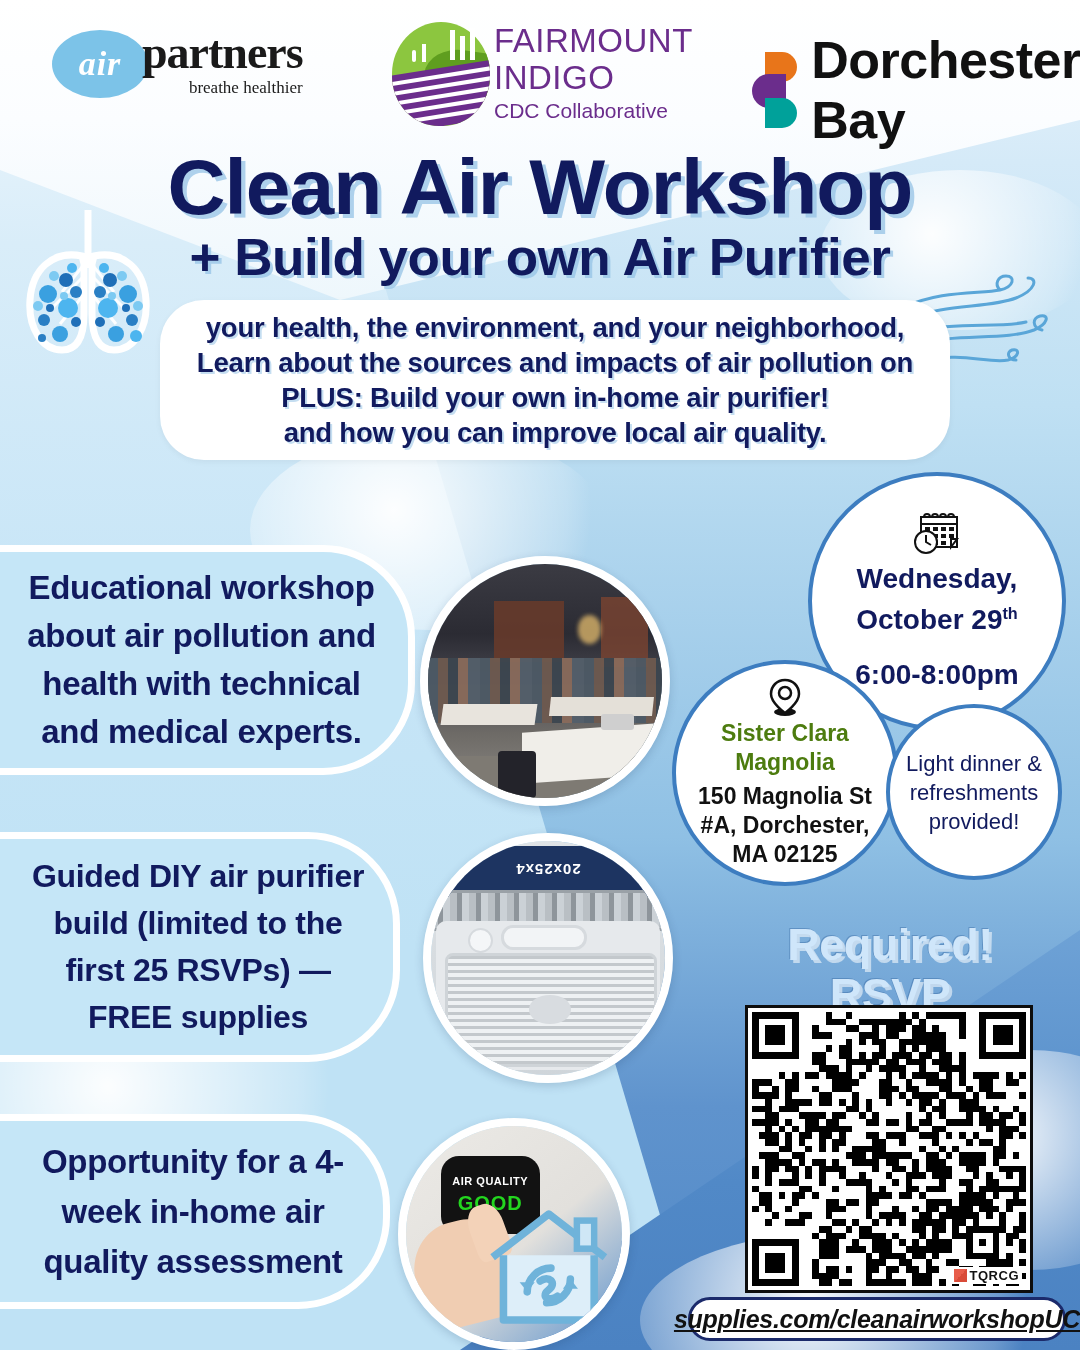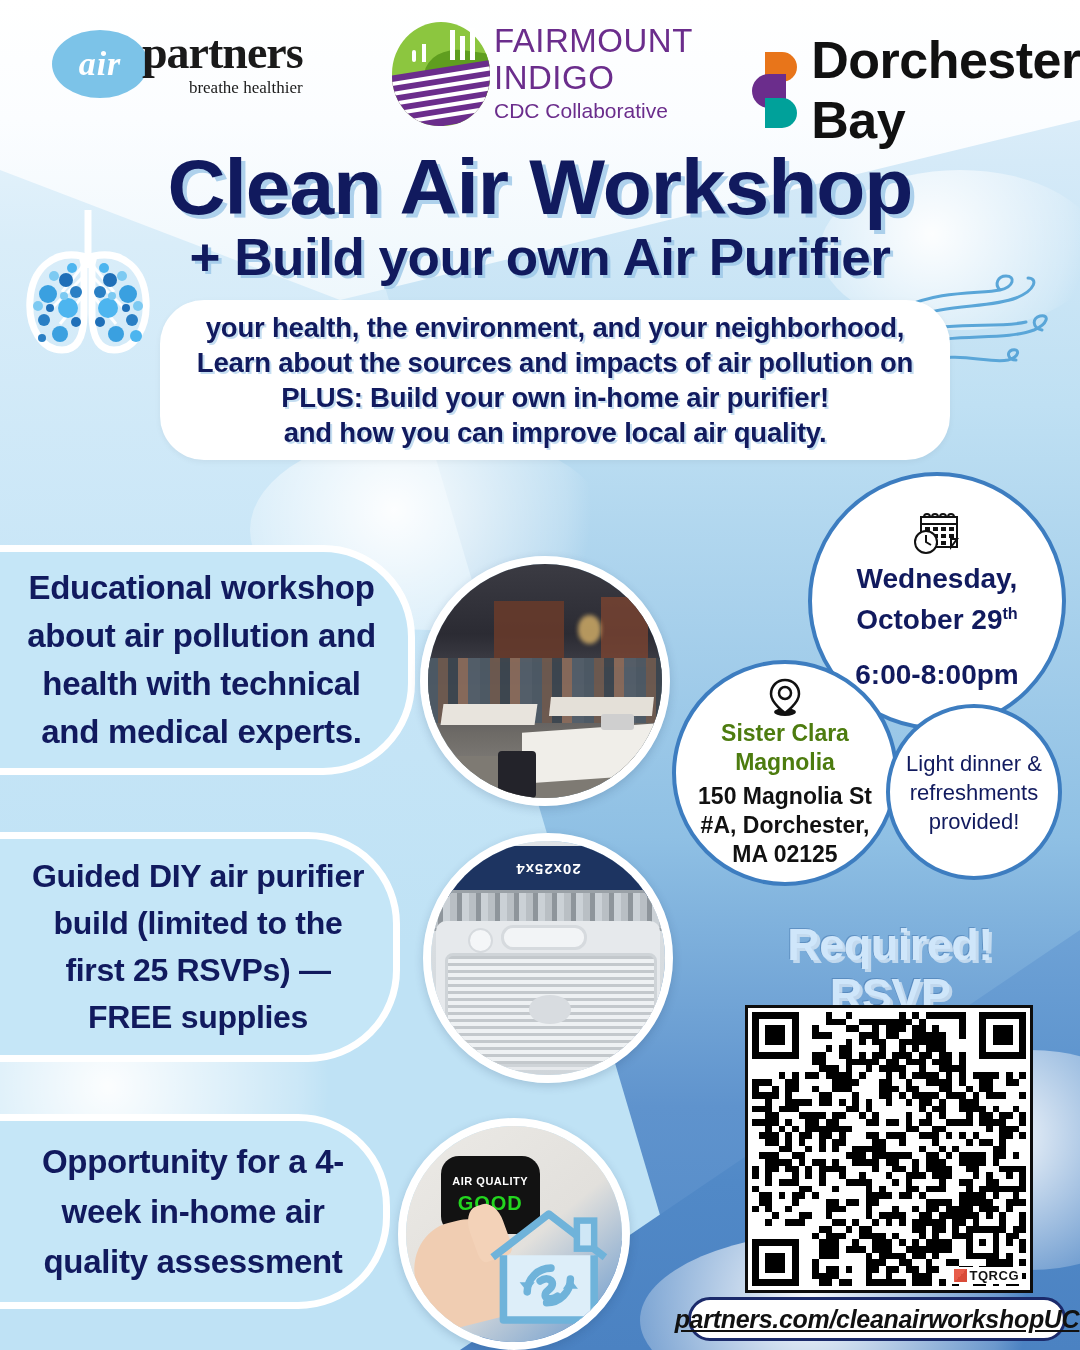--- a/index.html
+++ b/index.html
@@ -504,16 +504,16 @@
         <rect width="41" height="41" fill="#fff"></rect>
         <path d="M0 0h1v1h-1zM1 0h1v1h-1zM2 0h1v1h-1zM3 0h1v1h-1zM4 0h1v1h-1zM5 0h1v1h-1zM6 0h1v1h-1zM11 0h1v1h-1zM14 0h1v1h-1zM22 0h1v1h-1zM24 0h1v1h-1zM26 0h1v1h-1zM27 0h1v1h-1zM28 0h1v1h-1zM29 0h1v1h-1zM30 0h1v1h-1zM31 0h1v1h-1zM34 0h1v1h-1zM35 0h1v1h-1zM36 0h1v1h-1zM37 0h1v1h-1zM38 0h1v1h-1zM39 0h1v1h-1zM40 0h1v1h-1zM0 1h1v1h-1zM6 1h1v1h-1zM11 1h1v1h-1zM12 1h1v1h-1zM13 1h1v1h-1zM16 1h1v1h-1zM17 1h1v1h-1zM18 1h1v1h-1zM19 1h1v1h-1zM20 1h1v1h-1zM21 1h1v1h-1zM22 1h1v1h-1zM23 1h1v1h-1zM25 1h1v1h-1zM31 1h1v1h-1zM34 1h1v1h-1zM40 1h1v1h-1zM0 2h1v1h-1zM2 2h1v1h-1zM3 2h1v1h-1zM4 2h1v1h-1zM6 2h1v1h-1zM9 2h1v1h-1zM14 2h1v1h-1zM15 2h1v1h-1zM18 2h1v1h-1zM20 2h1v1h-1zM21 2h1v1h-1zM22 2h1v1h-1zM24 2h1v1h-1zM25 2h1v1h-1zM27 2h1v1h-1zM31 2h1v1h-1zM34 2h1v1h-1zM36 2h1v1h-1zM37 2h1v1h-1zM38 2h1v1h-1zM40 2h1v1h-1zM0 3h1v1h-1zM2 3h1v1h-1zM3 3h1v1h-1zM4 3h1v1h-1zM6 3h1v1h-1zM9 3h1v1h-1zM10 3h1v1h-1zM11 3h1v1h-1zM16 3h1v1h-1zM17 3h1v1h-1zM18 3h1v1h-1zM20 3h1v1h-1zM21 3h1v1h-1zM24 3h1v1h-1zM25 3h1v1h-1zM26 3h1v1h-1zM27 3h1v1h-1zM28 3h1v1h-1zM31 3h1v1h-1zM34 3h1v1h-1zM36 3h1v1h-1zM37 3h1v1h-1zM38 3h1v1h-1zM40 3h1v1h-1zM0 4h1v1h-1zM2 4h1v1h-1zM3 4h1v1h-1zM4 4h1v1h-1zM6 4h1v1h-1zM14 4h1v1h-1zM16 4h1v1h-1zM18 4h1v1h-1zM19 4h1v1h-1zM22 4h1v1h-1zM23 4h1v1h-1zM24 4h1v1h-1zM25 4h1v1h-1zM26 4h1v1h-1zM27 4h1v1h-1zM28 4h1v1h-1zM34 4h1v1h-1zM36 4h1v1h-1zM37 4h1v1h-1zM38 4h1v1h-1zM40 4h1v1h-1zM0 5h1v1h-1zM6 5h1v1h-1zM11 5h1v1h-1zM13 5h1v1h-1zM14 5h1v1h-1zM19 5h1v1h-1zM22 5h1v1h-1zM24 5h1v1h-1zM26 5h1v1h-1zM27 5h1v1h-1zM28 5h1v1h-1zM34 5h1v1h-1zM40 5h1v1h-1zM0 6h1v1h-1zM1 6h1v1h-1zM2 6h1v1h-1zM3 6h1v1h-1zM4 6h1v1h-1zM5 6h1v1h-1zM6 6h1v1h-1zM9 6h1v1h-1zM10 6h1v1h-1zM13 6h1v1h-1zM14 6h1v1h-1zM16 6h1v1h-1zM18 6h1v1h-1zM19 6h1v1h-1zM21 6h1v1h-1zM22 6h1v1h-1zM23 6h1v1h-1zM25 6h1v1h-1zM26 6h1v1h-1zM28 6h1v1h-1zM29 6h1v1h-1zM31 6h1v1h-1zM34 6h1v1h-1zM35 6h1v1h-1zM36 6h1v1h-1zM37 6h1v1h-1zM38 6h1v1h-1zM39 6h1v1h-1zM40 6h1v1h-1zM9 7h1v1h-1zM10 7h1v1h-1zM14 7h1v1h-1zM15 7h1v1h-1zM16 7h1v1h-1zM17 7h1v1h-1zM18 7h1v1h-1zM20 7h1v1h-1zM21 7h1v1h-1zM23 7h1v1h-1zM24 7h1v1h-1zM25 7h1v1h-1zM27 7h1v1h-1zM28 7h1v1h-1zM29 7h1v1h-1zM31 7h1v1h-1zM10 8h1v1h-1zM11 8h1v1h-1zM12 8h1v1h-1zM14 8h1v1h-1zM17 8h1v1h-1zM19 8h1v1h-1zM20 8h1v1h-1zM21 8h1v1h-1zM22 8h1v1h-1zM25 8h1v1h-1zM28 8h1v1h-1zM29 8h1v1h-1zM30 8h1v1h-1zM31 8h1v1h-1zM4 9h1v1h-1zM6 9h1v1h-1zM8 9h1v1h-1zM9 9h1v1h-1zM11 9h1v1h-1zM12 9h1v1h-1zM13 9h1v1h-1zM14 9h1v1h-1zM16 9h1v1h-1zM20 9h1v1h-1zM22 9h1v1h-1zM24 9h1v1h-1zM25 9h1v1h-1zM26 9h1v1h-1zM27 9h1v1h-1zM29 9h1v1h-1zM31 9h1v1h-1zM33 9h1v1h-1zM34 9h1v1h-1zM35 9h1v1h-1zM36 9h1v1h-1zM38 9h1v1h-1zM40 9h1v1h-1zM0 10h1v1h-1zM1 10h1v1h-1zM2 10h1v1h-1zM5 10h1v1h-1zM6 10h1v1h-1zM12 10h1v1h-1zM13 10h1v1h-1zM14 10h1v1h-1zM15 10h1v1h-1zM19 10h1v1h-1zM20 10h1v1h-1zM23 10h1v1h-1zM26 10h1v1h-1zM27 10h1v1h-1zM28 10h1v1h-1zM29 10h1v1h-1zM31 10h1v1h-1zM34 10h1v1h-1zM35 10h1v1h-1zM38 10h1v1h-1zM39 10h1v1h-1zM0 11h1v1h-1zM3 11h1v1h-1zM5 11h1v1h-1zM6 11h1v1h-1zM9 11h1v1h-1zM12 11h1v1h-1zM13 11h1v1h-1zM14 11h1v1h-1zM19 11h1v1h-1zM20 11h1v1h-1zM21 11h1v1h-1zM23 11h1v1h-1zM24 11h1v1h-1zM28 11h1v1h-1zM29 11h1v1h-1zM32 11h1v1h-1zM34 11h1v1h-1zM35 11h1v1h-1zM0 12h1v1h-1zM1 12h1v1h-1zM2 12h1v1h-1zM3 12h1v1h-1zM5 12h1v1h-1zM10 12h1v1h-1zM11 12h1v1h-1zM15 12h1v1h-1zM19 12h1v1h-1zM20 12h1v1h-1zM22 12h1v1h-1zM24 12h1v1h-1zM25 12h1v1h-1zM26 12h1v1h-1zM27 12h1v1h-1zM29 12h1v1h-1zM30 12h1v1h-1zM31 12h1v1h-1zM33 12h1v1h-1zM35 12h1v1h-1zM36 12h1v1h-1zM37 12h1v1h-1zM40 12h1v1h-1zM2 13h1v1h-1zM5 13h1v1h-1zM6 13h1v1h-1zM7 13h1v1h-1zM8 13h1v1h-1zM10 13h1v1h-1zM11 13h1v1h-1zM13 13h1v1h-1zM15 13h1v1h-1zM17 13h1v1h-1zM20 13h1v1h-1zM23 13h1v1h-1zM25 13h1v1h-1zM26 13h1v1h-1zM28 13h1v1h-1zM31 13h1v1h-1zM32 13h1v1h-1zM33 13h1v1h-1zM0 14h1v1h-1zM1 14h1v1h-1zM2 14h1v1h-1zM4 14h1v1h-1zM5 14h1v1h-1zM6 14h1v1h-1zM14 14h1v1h-1zM15 14h1v1h-1zM17 14h1v1h-1zM25 14h1v1h-1zM27 14h1v1h-1zM28 14h1v1h-1zM31 14h1v1h-1zM32 14h1v1h-1zM33 14h1v1h-1zM34 14h1v1h-1zM36 14h1v1h-1zM39 14h1v1h-1zM2 15h1v1h-1zM3 15h1v1h-1zM7 15h1v1h-1zM8 15h1v1h-1zM9 15h1v1h-1zM10 15h1v1h-1zM12 15h1v1h-1zM13 15h1v1h-1zM16 15h1v1h-1zM18 15h1v1h-1zM23 15h1v1h-1zM26 15h1v1h-1zM28 15h1v1h-1zM32 15h1v1h-1zM34 15h1v1h-1zM35 15h1v1h-1zM37 15h1v1h-1zM38 15h1v1h-1zM40 15h1v1h-1zM0 16h1v1h-1zM1 16h1v1h-1zM2 16h1v1h-1zM3 16h1v1h-1zM5 16h1v1h-1zM8 16h1v1h-1zM9 16h1v1h-1zM11 16h1v1h-1zM12 16h1v1h-1zM17 16h1v1h-1zM18 16h1v1h-1zM20 16h1v1h-1zM21 16h1v1h-1zM23 16h1v1h-1zM25 16h1v1h-1zM26 16h1v1h-1zM29 16h1v1h-1zM30 16h1v1h-1zM31 16h1v1h-1zM32 16h1v1h-1zM34 16h1v1h-1zM35 16h1v1h-1zM36 16h1v1h-1zM37 16h1v1h-1zM40 16h1v1h-1zM2 17h1v1h-1zM4 17h1v1h-1zM6 17h1v1h-1zM8 17h1v1h-1zM9 17h1v1h-1zM10 17h1v1h-1zM11 17h1v1h-1zM12 17h1v1h-1zM13 17h1v1h-1zM14 17h1v1h-1zM23 17h1v1h-1zM24 17h1v1h-1zM27 17h1v1h-1zM28 17h1v1h-1zM35 17h1v1h-1zM37 17h1v1h-1zM38 17h1v1h-1zM39 17h1v1h-1zM1 18h1v1h-1zM2 18h1v1h-1zM3 18h1v1h-1zM5 18h1v1h-1zM7 18h1v1h-1zM8 18h1v1h-1zM10 18h1v1h-1zM11 18h1v1h-1zM13 18h1v1h-1zM17 18h1v1h-1zM18 18h1v1h-1zM20 18h1v1h-1zM21 18h1v1h-1zM22 18h1v1h-1zM25 18h1v1h-1zM26 18h1v1h-1zM27 18h1v1h-1zM29 18h1v1h-1zM31 18h1v1h-1zM33 18h1v1h-1zM37 18h1v1h-1zM38 18h1v1h-1zM40 18h1v1h-1zM2 19h1v1h-1zM3 19h1v1h-1zM5 19h1v1h-1zM7 19h1v1h-1zM10 19h1v1h-1zM12 19h1v1h-1zM13 19h1v1h-1zM18 19h1v1h-1zM19 19h1v1h-1zM22 19h1v1h-1zM27 19h1v1h-1zM32 19h1v1h-1zM34 19h1v1h-1zM35 19h1v1h-1zM37 19h1v1h-1zM4 20h1v1h-1zM5 20h1v1h-1zM8 20h1v1h-1zM10 20h1v1h-1zM12 20h1v1h-1zM15 20h1v1h-1zM16 20h1v1h-1zM17 20h1v1h-1zM18 20h1v1h-1zM19 20h1v1h-1zM25 20h1v1h-1zM28 20h1v1h-1zM30 20h1v1h-1zM36 20h1v1h-1zM37 20h1v1h-1zM1 21h1v1h-1zM2 21h1v1h-1zM3 21h1v1h-1zM6 21h1v1h-1zM7 21h1v1h-1zM14 21h1v1h-1zM15 21h1v1h-1zM16 21h1v1h-1zM18 21h1v1h-1zM19 21h1v1h-1zM20 21h1v1h-1zM21 21h1v1h-1zM22 21h1v1h-1zM23 21h1v1h-1zM26 21h1v1h-1zM27 21h1v1h-1zM29 21h1v1h-1zM31 21h1v1h-1zM32 21h1v1h-1zM33 21h1v1h-1zM34 21h1v1h-1zM36 21h1v1h-1zM37 21h1v1h-1zM39 21h1v1h-1zM2 22h1v1h-1zM3 22h1v1h-1zM4 22h1v1h-1zM5 22h1v1h-1zM7 22h1v1h-1zM9 22h1v1h-1zM10 22h1v1h-1zM12 22h1v1h-1zM15 22h1v1h-1zM16 22h1v1h-1zM17 22h1v1h-1zM18 22h1v1h-1zM20 22h1v1h-1zM21 22h1v1h-1zM24 22h1v1h-1zM26 22h1v1h-1zM27 22h1v1h-1zM28 22h1v1h-1zM31 22h1v1h-1zM32 22h1v1h-1zM33 22h1v1h-1zM34 22h1v1h-1zM36 22h1v1h-1zM0 23h1v1h-1zM2 23h1v1h-1zM3 23h1v1h-1zM5 23h1v1h-1zM6 23h1v1h-1zM8 23h1v1h-1zM10 23h1v1h-1zM11 23h1v1h-1zM12 23h1v1h-1zM13 23h1v1h-1zM18 23h1v1h-1zM21 23h1v1h-1zM22 23h1v1h-1zM24 23h1v1h-1zM26 23h1v1h-1zM27 23h1v1h-1zM28 23h1v1h-1zM29 23h1v1h-1zM32 23h1v1h-1zM33 23h1v1h-1zM37 23h1v1h-1zM38 23h1v1h-1zM39 23h1v1h-1zM40 23h1v1h-1zM0 24h1v1h-1zM2 24h1v1h-1zM6 24h1v1h-1zM8 24h1v1h-1zM10 24h1v1h-1zM13 24h1v1h-1zM16 24h1v1h-1zM20 24h1v1h-1zM23 24h1v1h-1zM24 24h1v1h-1zM25 24h1v1h-1zM27 24h1v1h-1zM28 24h1v1h-1zM29 24h1v1h-1zM33 24h1v1h-1zM35 24h1v1h-1zM38 24h1v1h-1zM40 24h1v1h-1zM2 25h1v1h-1zM4 25h1v1h-1zM5 25h1v1h-1zM6 25h1v1h-1zM10 25h1v1h-1zM14 25h1v1h-1zM15 25h1v1h-1zM16 25h1v1h-1zM17 25h1v1h-1zM21 25h1v1h-1zM23 25h1v1h-1zM28 25h1v1h-1zM31 25h1v1h-1zM32 25h1v1h-1zM35 25h1v1h-1zM36 25h1v1h-1zM40 25h1v1h-1zM0 26h1v1h-1zM7 26h1v1h-1zM8 26h1v1h-1zM12 26h1v1h-1zM17 26h1v1h-1zM19 26h1v1h-1zM23 26h1v1h-1zM24 26h1v1h-1zM26 26h1v1h-1zM27 26h1v1h-1zM28 26h1v1h-1zM32 26h1v1h-1zM34 26h1v1h-1zM35 26h1v1h-1zM36 26h1v1h-1zM37 26h1v1h-1zM38 26h1v1h-1zM39 26h1v1h-1zM40 26h1v1h-1zM1 27h1v1h-1zM2 27h1v1h-1zM4 27h1v1h-1zM6 27h1v1h-1zM7 27h1v1h-1zM9 27h1v1h-1zM17 27h1v1h-1zM18 27h1v1h-1zM19 27h1v1h-1zM20 27h1v1h-1zM22 27h1v1h-1zM23 27h1v1h-1zM25 27h1v1h-1zM31 27h1v1h-1zM32 27h1v1h-1zM33 27h1v1h-1zM34 27h1v1h-1zM36 27h1v1h-1zM39 27h1v1h-1zM1 28h1v1h-1zM2 28h1v1h-1zM6 28h1v1h-1zM11 28h1v1h-1zM12 28h1v1h-1zM14 28h1v1h-1zM15 28h1v1h-1zM17 28h1v1h-1zM18 28h1v1h-1zM26 28h1v1h-1zM27 28h1v1h-1zM28 28h1v1h-1zM29 28h1v1h-1zM31 28h1v1h-1zM32 28h1v1h-1zM33 28h1v1h-1zM34 28h1v1h-1zM35 28h1v1h-1zM38 28h1v1h-1zM39 28h1v1h-1zM40 28h1v1h-1zM0 29h1v1h-1zM2 29h1v1h-1zM5 29h1v1h-1zM11 29h1v1h-1zM12 29h1v1h-1zM13 29h1v1h-1zM17 29h1v1h-1zM21 29h1v1h-1zM24 29h1v1h-1zM26 29h1v1h-1zM27 29h1v1h-1zM29 29h1v1h-1zM30 29h1v1h-1zM31 29h1v1h-1zM32 29h1v1h-1zM34 29h1v1h-1zM35 29h1v1h-1zM36 29h1v1h-1zM38 29h1v1h-1zM3 30h1v1h-1zM7 30h1v1h-1zM8 30h1v1h-1zM11 30h1v1h-1zM17 30h1v1h-1zM19 30h1v1h-1zM20 30h1v1h-1zM21 30h1v1h-1zM22 30h1v1h-1zM25 30h1v1h-1zM26 30h1v1h-1zM28 30h1v1h-1zM29 30h1v1h-1zM30 30h1v1h-1zM31 30h1v1h-1zM32 30h1v1h-1zM33 30h1v1h-1zM35 30h1v1h-1zM37 30h1v1h-1zM40 30h1v1h-1zM2 31h1v1h-1zM5 31h1v1h-1zM6 31h1v1h-1zM7 31h1v1h-1zM12 31h1v1h-1zM13 31h1v1h-1zM15 31h1v1h-1zM18 31h1v1h-1zM20 31h1v1h-1zM22 31h1v1h-1zM24 31h1v1h-1zM25 31h1v1h-1zM26 31h1v1h-1zM27 31h1v1h-1zM28 31h1v1h-1zM30 31h1v1h-1zM31 31h1v1h-1zM33 31h1v1h-1zM37 31h1v1h-1zM40 31h1v1h-1zM10 32h1v1h-1zM11 32h1v1h-1zM14 32h1v1h-1zM16 32h1v1h-1zM17 32h1v1h-1zM24 32h1v1h-1zM25 32h1v1h-1zM27 32h1v1h-1zM28 32h1v1h-1zM30 32h1v1h-1zM32 32h1v1h-1zM33 32h1v1h-1zM34 32h1v1h-1zM35 32h1v1h-1zM36 32h1v1h-1zM37 32h1v1h-1zM39 32h1v1h-1zM40 32h1v1h-1zM9 33h1v1h-1zM11 33h1v1h-1zM12 33h1v1h-1zM13 33h1v1h-1zM16 33h1v1h-1zM17 33h1v1h-1zM18 33h1v1h-1zM19 33h1v1h-1zM21 33h1v1h-1zM25 33h1v1h-1zM27 33h1v1h-1zM30 33h1v1h-1zM31 33h1v1h-1zM32 33h1v1h-1zM36 33h1v1h-1zM38 33h1v1h-1zM39 33h1v1h-1zM0 34h1v1h-1zM1 34h1v1h-1zM2 34h1v1h-1zM3 34h1v1h-1zM4 34h1v1h-1zM5 34h1v1h-1zM6 34h1v1h-1zM10 34h1v1h-1zM11 34h1v1h-1zM12 34h1v1h-1zM15 34h1v1h-1zM18 34h1v1h-1zM19 34h1v1h-1zM20 34h1v1h-1zM22 34h1v1h-1zM24 34h1v1h-1zM26 34h1v1h-1zM27 34h1v1h-1zM28 34h1v1h-1zM29 34h1v1h-1zM32 34h1v1h-1zM34 34h1v1h-1zM36 34h1v1h-1zM38 34h1v1h-1zM40 34h1v1h-1zM0 35h1v1h-1zM6 35h1v1h-1zM10 35h1v1h-1zM11 35h1v1h-1zM12 35h1v1h-1zM14 35h1v1h-1zM15 35h1v1h-1zM16 35h1v1h-1zM18 35h1v1h-1zM19 35h1v1h-1zM20 35h1v1h-1zM23 35h1v1h-1zM24 35h1v1h-1zM25 35h1v1h-1zM26 35h1v1h-1zM27 35h1v1h-1zM28 35h1v1h-1zM29 35h1v1h-1zM32 35h1v1h-1zM36 35h1v1h-1zM40 35h1v1h-1zM0 36h1v1h-1zM2 36h1v1h-1zM3 36h1v1h-1zM4 36h1v1h-1zM6 36h1v1h-1zM10 36h1v1h-1zM11 36h1v1h-1zM12 36h1v1h-1zM17 36h1v1h-1zM19 36h1v1h-1zM20 36h1v1h-1zM21 36h1v1h-1zM22 36h1v1h-1zM24 36h1v1h-1zM25 36h1v1h-1zM27 36h1v1h-1zM32 36h1v1h-1zM33 36h1v1h-1zM34 36h1v1h-1zM35 36h1v1h-1zM36 36h1v1h-1zM38 36h1v1h-1zM0 37h1v1h-1zM2 37h1v1h-1zM3 37h1v1h-1zM4 37h1v1h-1zM6 37h1v1h-1zM9 37h1v1h-1zM17 37h1v1h-1zM18 37h1v1h-1zM19 37h1v1h-1zM22 37h1v1h-1zM23 37h1v1h-1zM26 37h1v1h-1zM29 37h1v1h-1zM30 37h1v1h-1zM35 37h1v1h-1zM36 37h1v1h-1zM37 37h1v1h-1zM38 37h1v1h-1zM40 37h1v1h-1zM0 38h1v1h-1zM2 38h1v1h-1zM3 38h1v1h-1zM4 38h1v1h-1zM6 38h1v1h-1zM9 38h1v1h-1zM11 38h1v1h-1zM12 38h1v1h-1zM14 38h1v1h-1zM17 38h1v1h-1zM18 38h1v1h-1zM20 38h1v1h-1zM21 38h1v1h-1zM23 38h1v1h-1zM24 38h1v1h-1zM26 38h1v1h-1zM27 38h1v1h-1zM31 38h1v1h-1zM32 38h1v1h-1zM34 38h1v1h-1zM35 38h1v1h-1zM36 38h1v1h-1zM37 38h1v1h-1zM38 38h1v1h-1zM0 39h1v1h-1zM6 39h1v1h-1zM9 39h1v1h-1zM10 39h1v1h-1zM11 39h1v1h-1zM12 39h1v1h-1zM17 39h1v1h-1zM20 39h1v1h-1zM24 39h1v1h-1zM25 39h1v1h-1zM26 39h1v1h-1zM30 39h1v1h-1zM35 39h1v1h-1zM37 39h1v1h-1zM39 39h1v1h-1zM40 39h1v1h-1zM0 40h1v1h-1zM1 40h1v1h-1zM2 40h1v1h-1zM3 40h1v1h-1zM4 40h1v1h-1zM5 40h1v1h-1zM6 40h1v1h-1zM10 40h1v1h-1zM11 40h1v1h-1zM13 40h1v1h-1zM14 40h1v1h-1zM17 40h1v1h-1zM18 40h1v1h-1zM19 40h1v1h-1zM20 40h1v1h-1zM21 40h1v1h-1zM22 40h1v1h-1zM24 40h1v1h-1zM25 40h1v1h-1zM26 40h1v1h-1zM28 40h1v1h-1zM30 40h1v1h-1zM33 40h1v1h-1zM34 40h1v1h-1zM36 40h1v1h-1zM38 40h1v1h-1zM39 40h1v1h-1z" fill="#000"></path>
       </svg>
     <div class="qr-tag">
       <i class="sq"></i>
         <span>TQRCG</span>
     </div>
   </div>
 
   <div class="urlpill">
-    <span>partners.com/cleanairworkshopUC</span>
+    <span>supplies.com/cleanairworkshopUC</span>
   </div>
 
 </div>
 
 </body></html>

